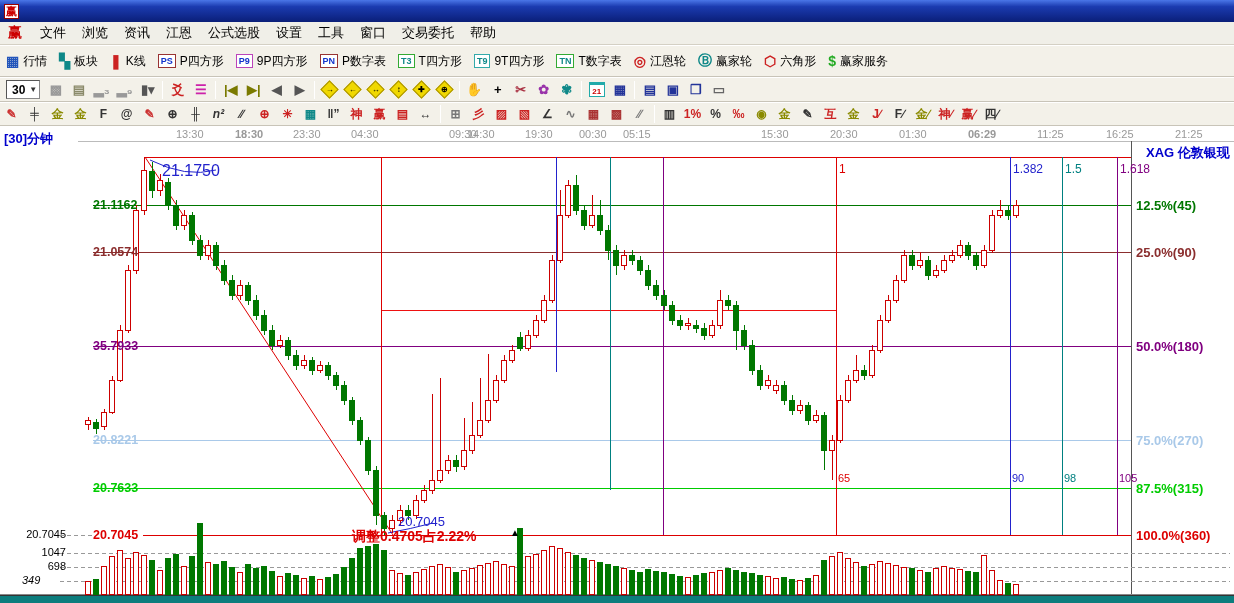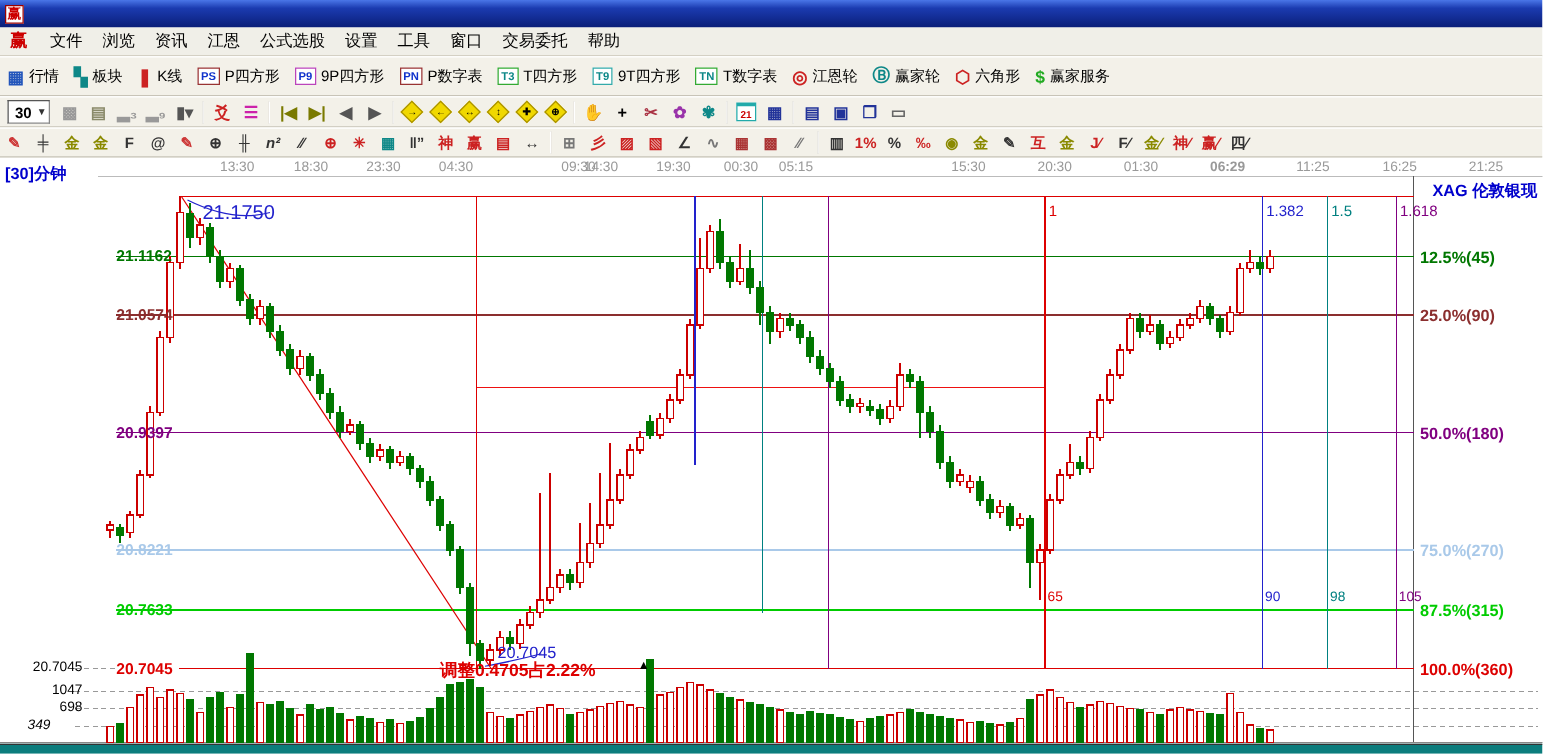--- a/index.html
+++ b/index.html
@@ -455,41 +455,41 @@
         <rect x="973.5" y="572" width="5" height="22" fill="#007700" stroke="#007700"></rect>
         <rect x="981.5" y="555" width="5" height="39" fill="#ffffff" stroke="#cc0000"></rect>
         <rect x="989.5" y="570" width="5" height="24" fill="#ffffff" stroke="#cc0000"></rect>
         <rect x="997.5" y="580" width="5" height="14" fill="#ffffff" stroke="#cc0000"></rect>
         <rect x="1005.5" y="583" width="5" height="11" fill="#007700" stroke="#007700"></rect>
         <rect x="1013.5" y="584" width="5" height="10" fill="#ffffff" stroke="#cc0000"></rect>
       </svg>
       <div class="chart-label" style="left: 4px; top: 130px; color: rgb(0, 0, 204); font-size: 13px; font-weight: bold;">[30]分钟</div>
       <div class="chart-label" style="left: 1146px; top: 144px; color: rgb(0, 0, 204); font-size: 13px; font-weight: bold;">XAG 伦敦银现</div>
       <div class="chart-label" style="left: 176px; top: 128px; color: rgb(153, 153, 153); font-size: 11px; font-weight: normal;">13:30</div>
-      <div class="chart-label" style="left: 235px; top: 128px; color: rgb(153, 153, 153); font-size: 11px; font-weight: normal;">18:30</div>
+      <div class="chart-label" style="left: 235px; top: 128px; color: rgb(153, 153, 153); font-size: 11px; font-weight: bold;">18:30</div>
       <div class="chart-label" style="left: 293px; top: 128px; color: rgb(153, 153, 153); font-size: 11px; font-weight: normal;">23:30</div>
       <div class="chart-label" style="left: 351px; top: 128px; color: rgb(153, 153, 153); font-size: 11px; font-weight: normal;">04:30</div>
       <div class="chart-label" style="left: 409px; top: 128px; color: rgb(153, 153, 153); font-size: 11px; font-weight: normal; padding-left: 40px;">09:30</div>
       <div class="chart-label" style="left: 467px; top: 128px; color: rgb(153, 153, 153); font-size: 11px; font-weight: normal;">14:30</div>
       <div class="chart-label" style="left: 525px; top: 128px; color: rgb(153, 153, 153); font-size: 11px; font-weight: normal;">19:30</div>
       <div class="chart-label" style="left: 579px; top: 128px; color: rgb(153, 153, 153); font-size: 11px; font-weight: normal;">00:30</div>
       <div class="chart-label" style="left: 623px; top: 128px; color: rgb(153, 153, 153); font-size: 11px; font-weight: normal;">05:15</div>
       <div class="chart-label" style="left: 692px; top: 112px; color: rgb(153, 153, 153); font-size: 11px; font-weight: normal;">10:30</div>
       <div class="chart-label" style="left: 761px; top: 128px; color: rgb(153, 153, 153); font-size: 11px; font-weight: normal;">15:30</div>
       <div class="chart-label" style="left: 830px; top: 128px; color: rgb(153, 153, 153); font-size: 11px; font-weight: normal;">20:30</div>
       <div class="chart-label" style="left: 899px; top: 128px; color: rgb(153, 153, 153); font-size: 11px; font-weight: normal;">01:30</div>
       <div class="chart-label" style="left: 968px; top: 128px; color: rgb(153, 153, 153); font-size: 11px; font-weight: bold;">06:29</div>
       <div class="chart-label" style="left: 1037px; top: 128px; color: rgb(153, 153, 153); font-size: 11px; font-weight: normal;">11:25</div>
       <div class="chart-label" style="left: 1106px; top: 128px; color: rgb(153, 153, 153); font-size: 11px; font-weight: normal;">16:25</div>
       <div class="chart-label" style="left: 1175px; top: 128px; color: rgb(153, 153, 153); font-size: 11px; font-weight: normal;">21:25</div>
       <div class="chart-label" style="left: 93px; top: 198px; color: rgb(0, 119, 0); font-size: 12.5px; font-weight: bold;">21.1162</div>
       <div class="chart-label" style="left: 1136px; top: 198px; color: rgb(0, 119, 0); font-size: 13px; font-weight: bold;">12.5%(45)</div>
       <div class="chart-label" style="left: 93px; top: 245px; color: rgb(139, 46, 46); font-size: 12.5px; font-weight: bold;">21.0574</div>
       <div class="chart-label" style="left: 1136px; top: 245px; color: rgb(139, 46, 46); font-size: 13px; font-weight: bold;">25.0%(90)</div>
-      <div class="chart-label" style="left: 93px; top: 339px; color: rgb(128, 0, 128); font-size: 12.5px; font-weight: bold;">20.9397</div>
+      <div class="chart-label" style="left: 93px; top: 339px; color: rgb(128, 0, 128); font-size: 12.5px; font-weight: bold;">35.7933</div>
       <div class="chart-label" style="left: 1136px; top: 339px; color: rgb(128, 0, 128); font-size: 13px; font-weight: bold;">50.0%(180)</div>
       <div class="chart-label" style="left: 93px; top: 433px; color: rgb(169, 201, 233); font-size: 12.5px; font-weight: bold;">20.8221</div>
       <div class="chart-label" style="left: 1136px; top: 433px; color: rgb(169, 201, 233); font-size: 13px; font-weight: bold;">75.0%(270)</div>
       <div class="chart-label" style="left: 93px; top: 481px; color: rgb(0, 204, 0); font-size: 12.5px; font-weight: bold;">20.7633</div>
       <div class="chart-label" style="left: 1136px; top: 481px; color: rgb(0, 204, 0); font-size: 13px; font-weight: bold;">87.5%(315)</div>
       <div class="chart-label" style="left: 93px; top: 528px; color: rgb(221, 0, 0); font-size: 12.5px; font-weight: bold;">20.7045</div>
       <div class="chart-label" style="left: 1136px; top: 528px; color: rgb(221, 0, 0); font-size: 13px; font-weight: bold;">100.0%(360)</div>
       <div class="chart-label" style="left: 839px; top: 162px; color: rgb(221, 0, 0); font-size: 12px; font-weight: normal;">1</div>
       <div class="chart-label" style="left: 838px; top: 472px; color: rgb(221, 0, 0); font-size: 11px; font-weight: normal;">65</div>
       <div class="chart-label" style="left: 1013px; top: 162px; color: rgb(34, 34, 204); font-size: 12px; font-weight: normal;">1.382</div>

